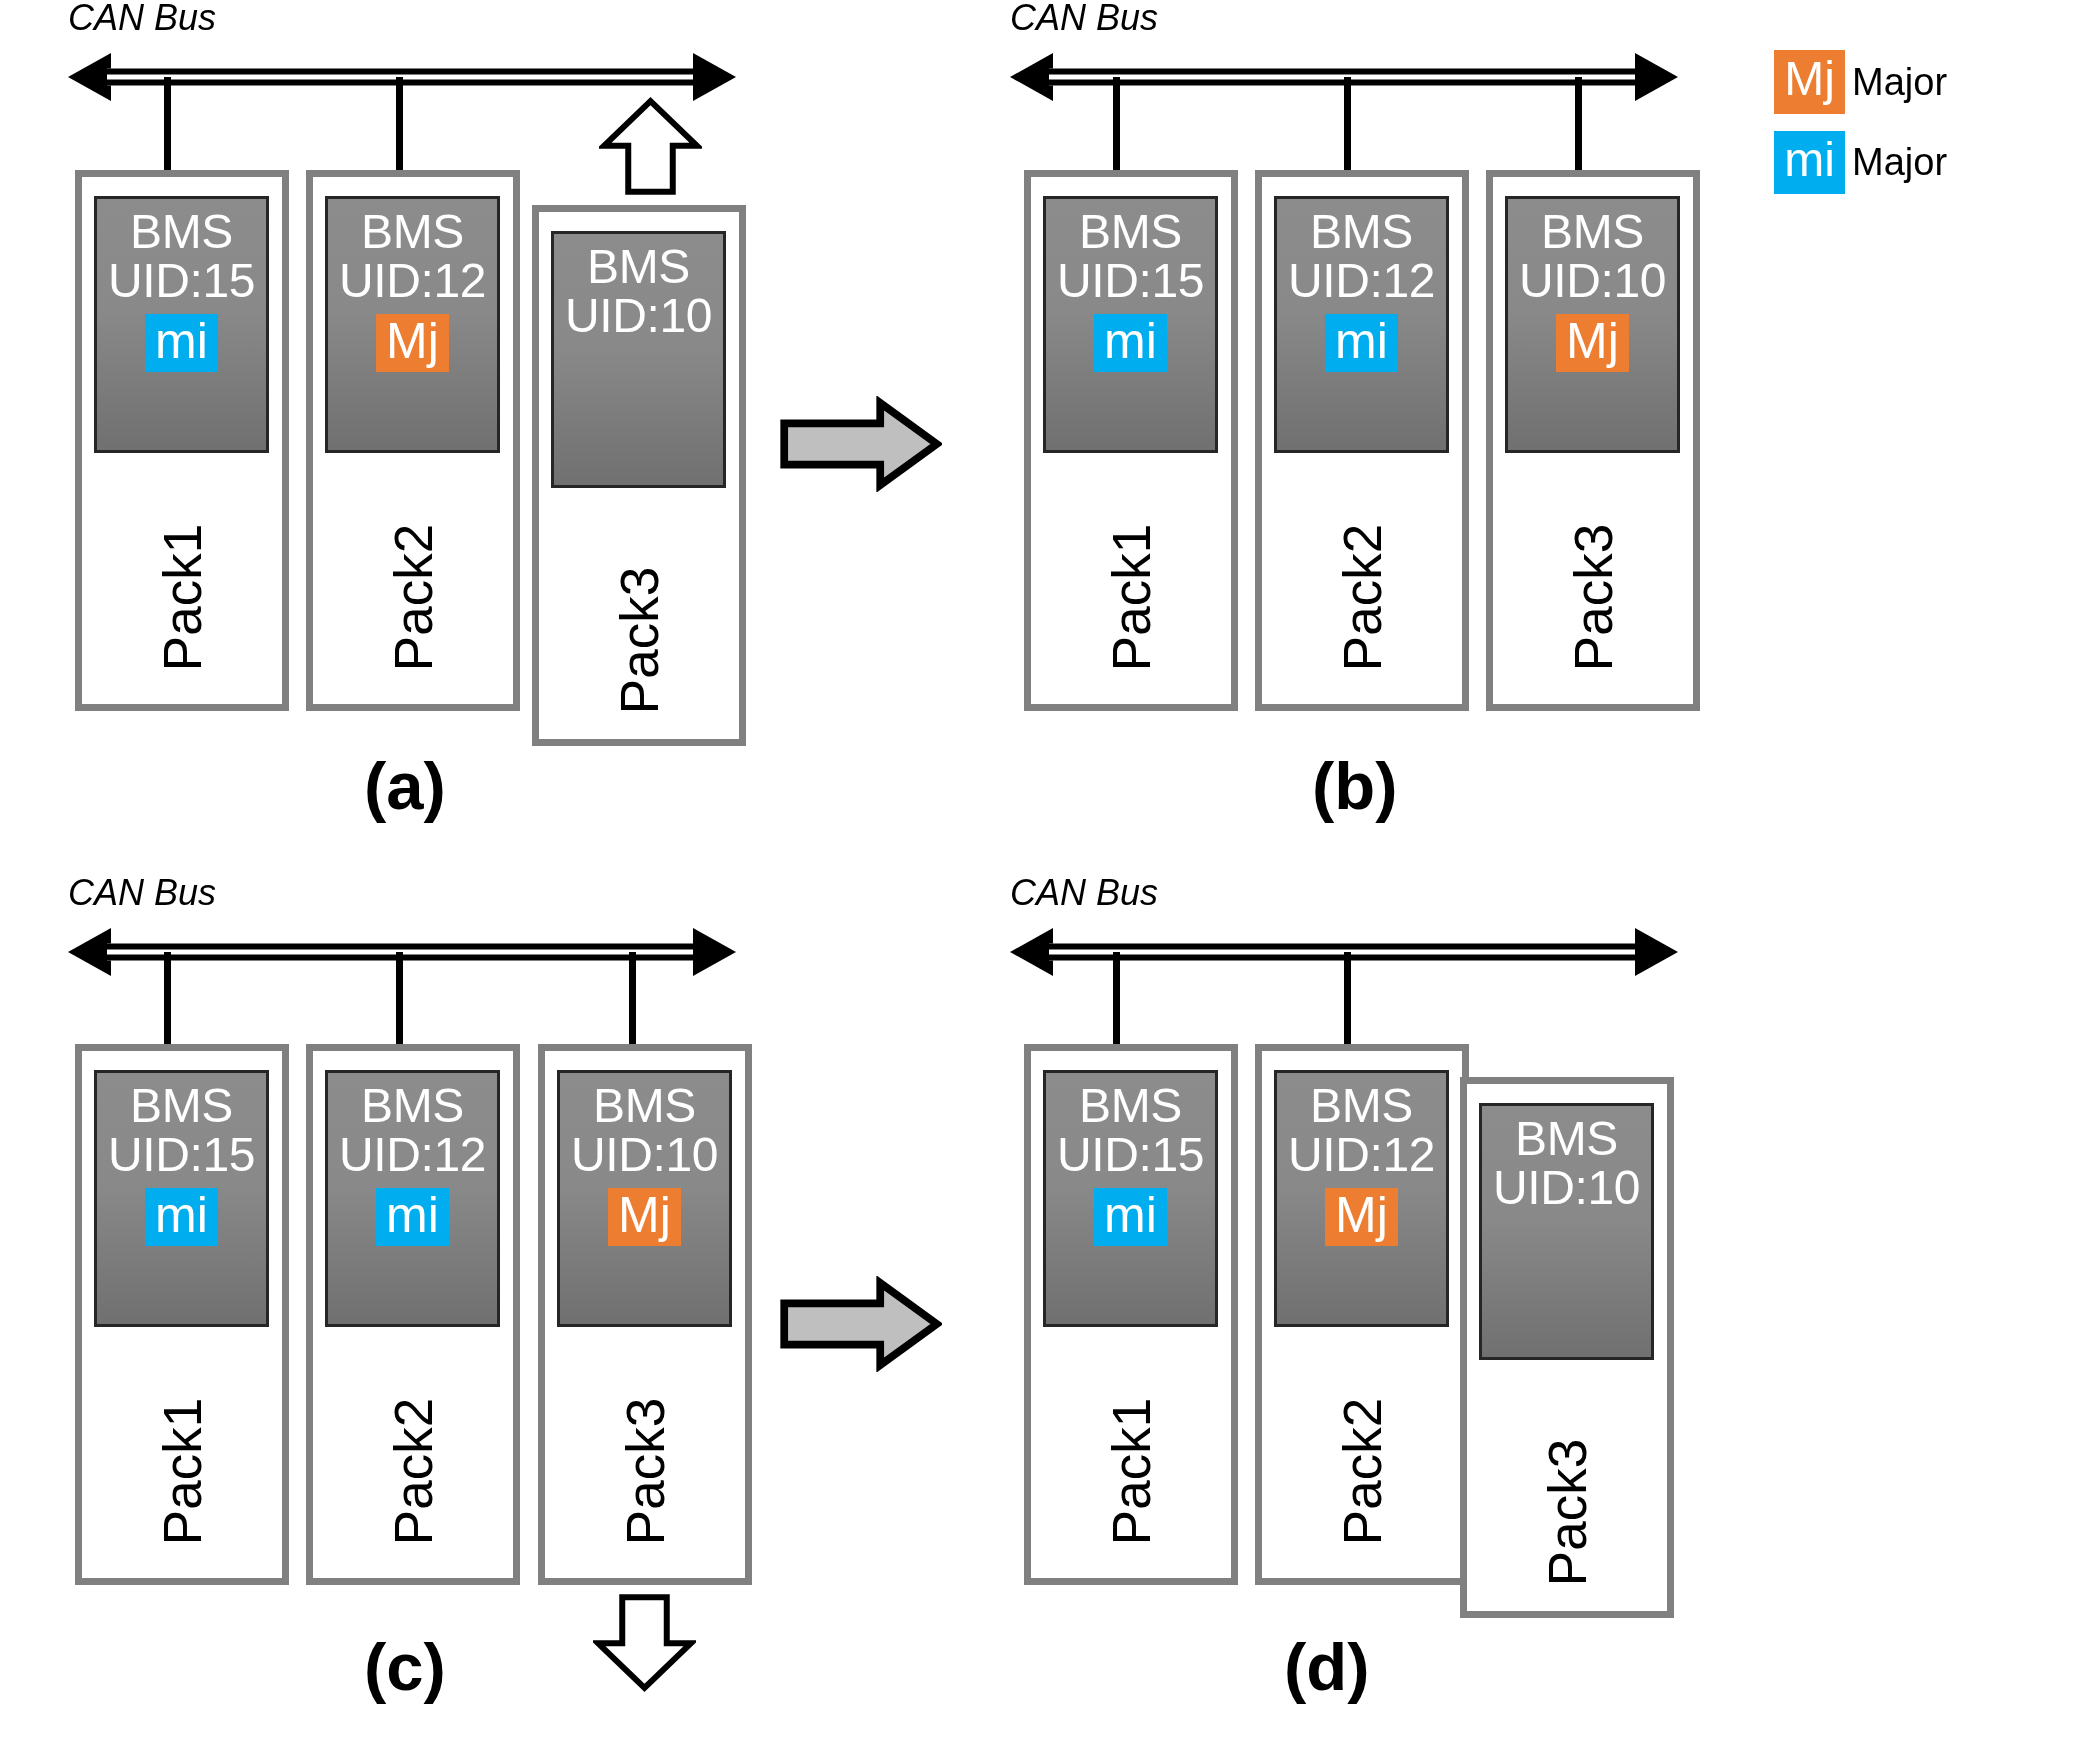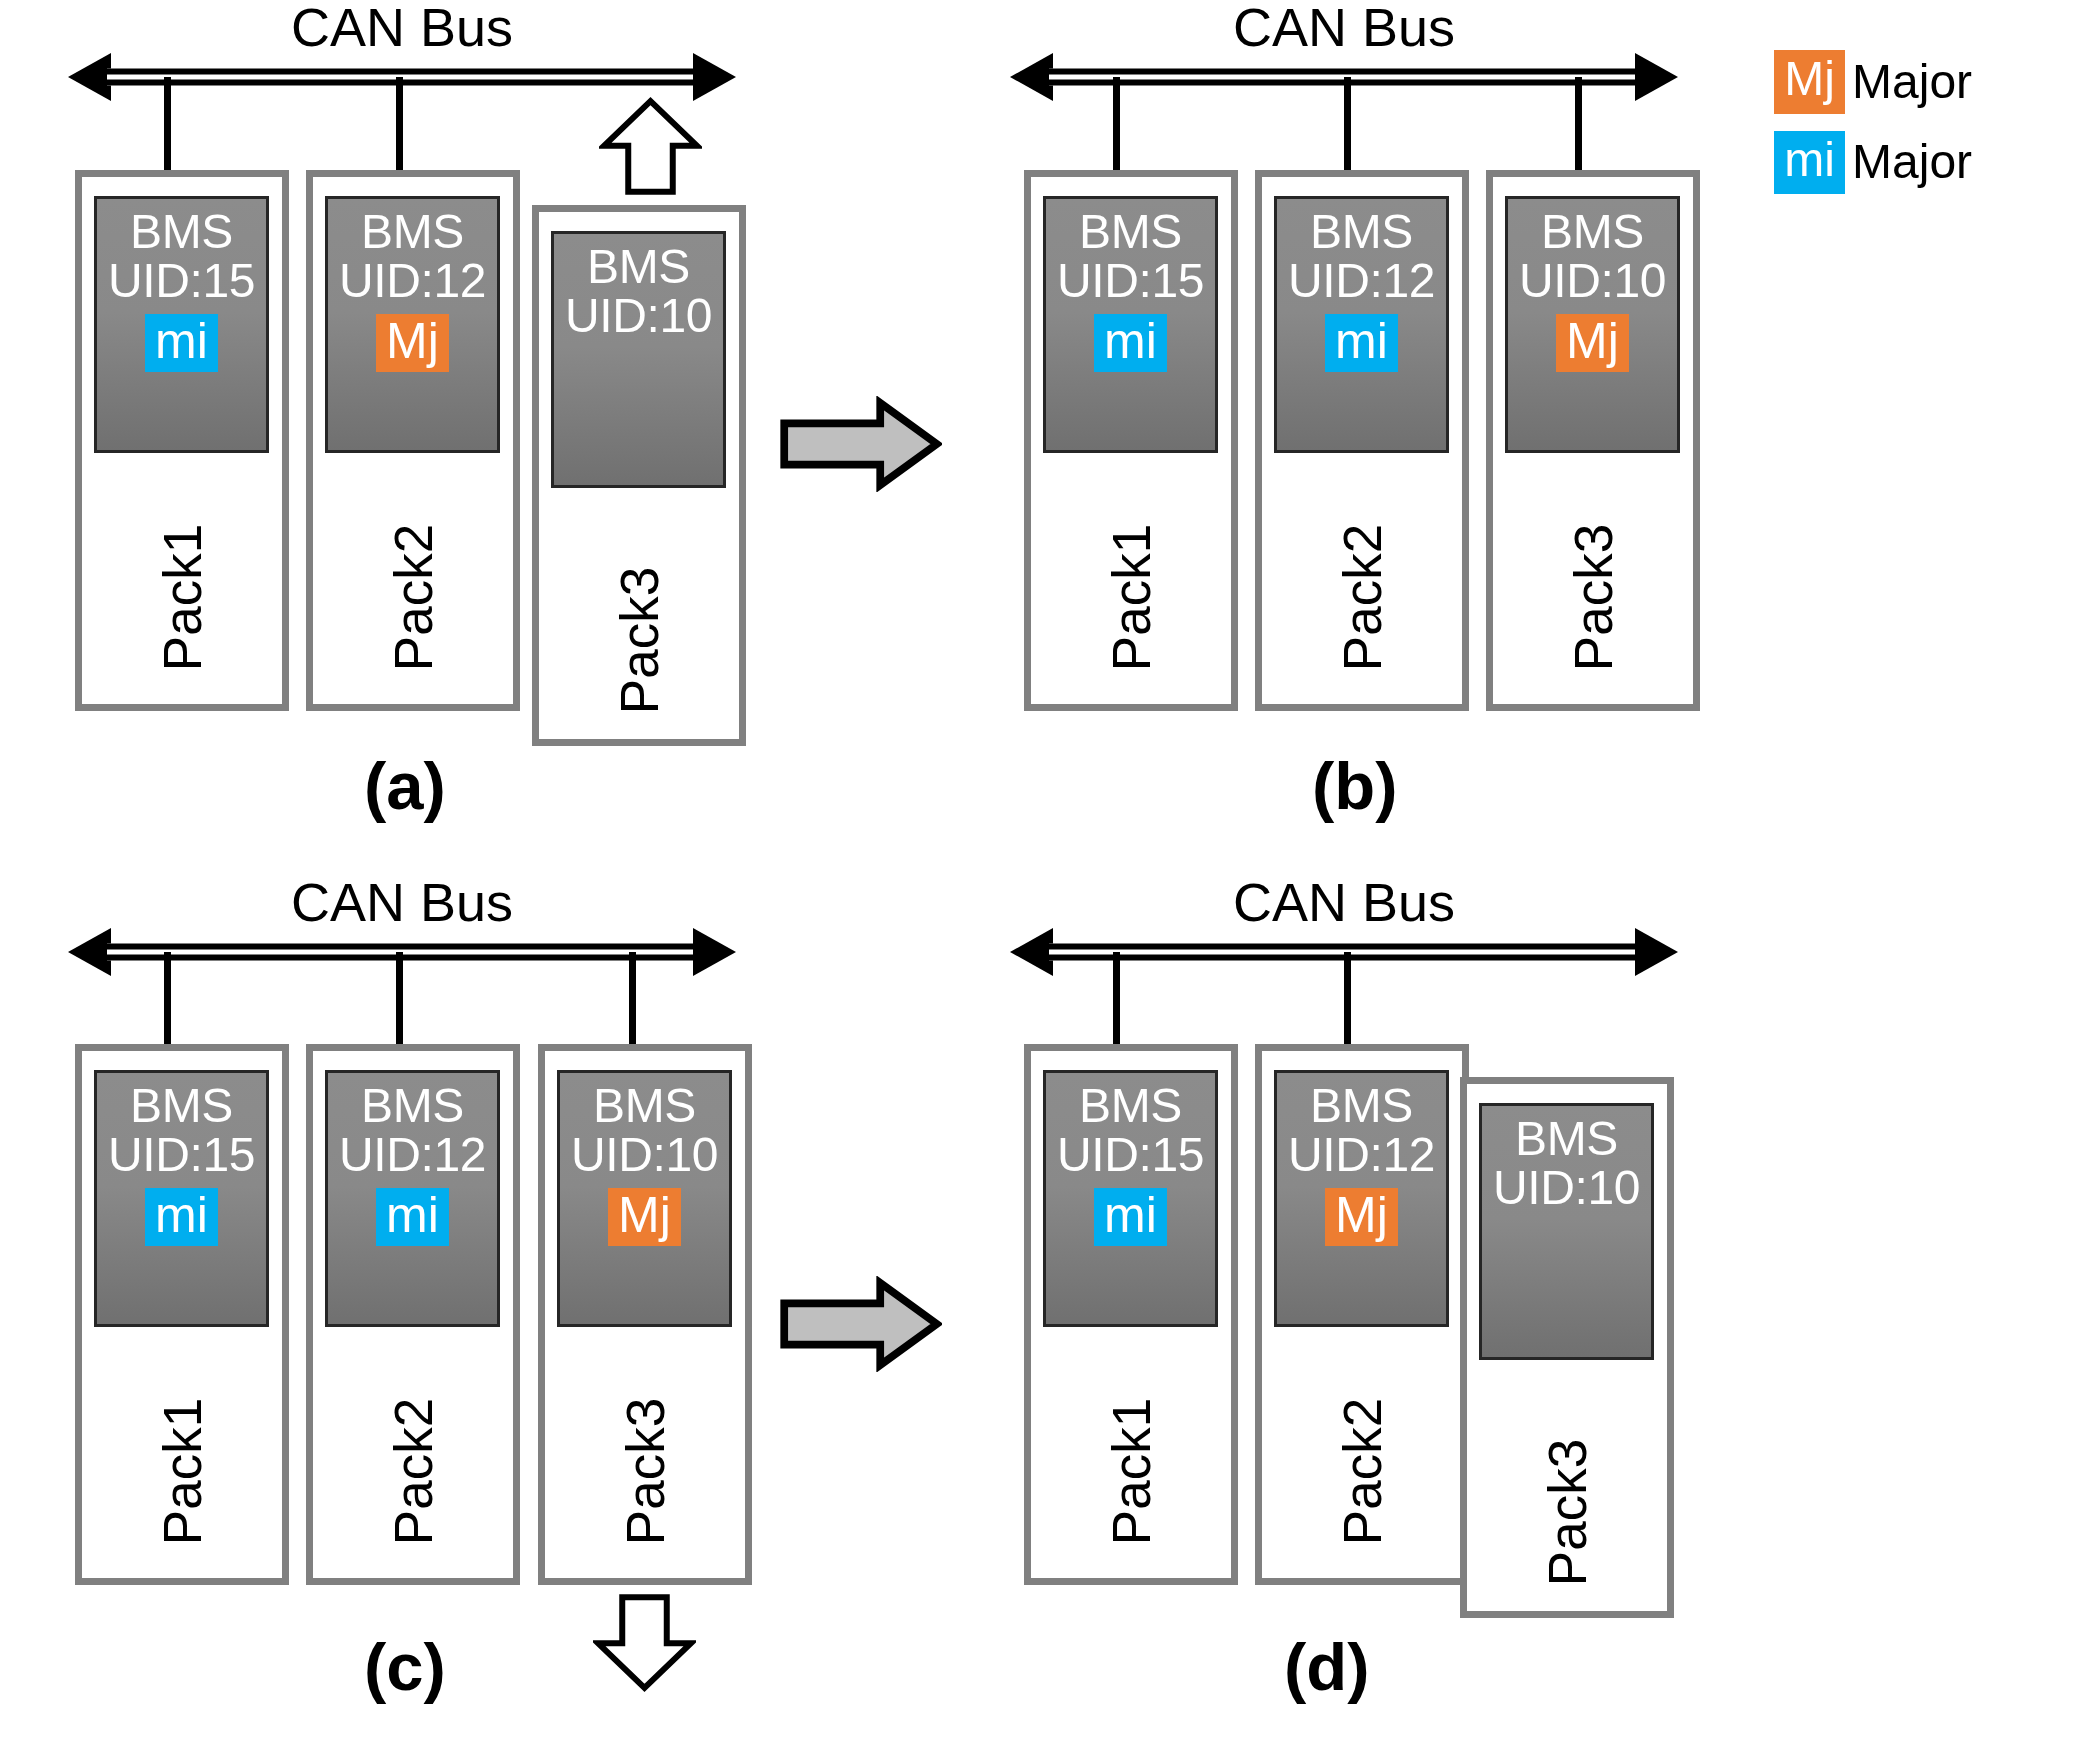--- a/index.html
+++ b/index.html
@@ -9,22 +9,22 @@
     -webkit-font-smoothing:antialiased;
   }
   .stage{position:absolute;inset:0;}
 
   
   .panel{position:absolute;}
 
   
   .bus{position:absolute;}
   .bus-label{
-    position:absolute;left:0;right:0;top:-53px;text-align:center;
-    font-size:54px;color:#000;line-height:1;white-space:nowrap;
+    position:absolute;left:0;right:0;top:-53px;text-align:left;
+    font-size:36px;color:#000;line-height:1;white-space:nowrap;font-style:italic;
   }
   .bus-line{
     position:absolute;left:39px;right:39px;top:50%;transform:translateY(-50%);
     height:17px;border-top:6px solid #000;border-bottom:6px solid #000;
     background:#fff;box-sizing:border-box;
   }
   .bus-head{
     position:absolute;top:50%;transform:translateY(-50%);
     width:0;height:0;border-top:24px solid transparent;border-bottom:24px solid transparent;
   }
@@ -82,21 +82,21 @@
   
   .legend{position:absolute;}
   .legend-row{display:flex;align-items:center;height:70px;margin-bottom:10.3px;}
   .legend-chip{
     color:#fff;font-size:48px;line-height:1;padding:5.1px 10.3px 10.3px 10.3px;
     white-space:nowrap;
   }
   .legend-chip.mj{background:#ED7D31;}
   .legend-chip.mi{background:#00AEEF;}
   .legend-text{
-    font-size:48px;color:#000;margin-left:6.8px;white-space:nowrap;line-height:1;
+    font-size:38px;color:#000;margin-left:6.8px;white-space:nowrap;line-height:1;
   }
 </style>
 </head>
 <body>
 
 <div class="stage">
 
   <div class="panel">
 
     <div class="bus" style="left:68px;top:53px;width:668px;height:48px;">

